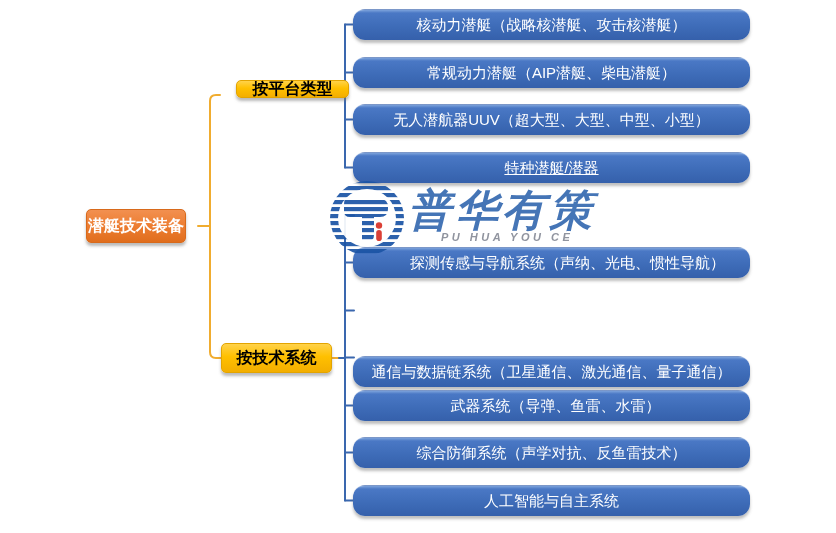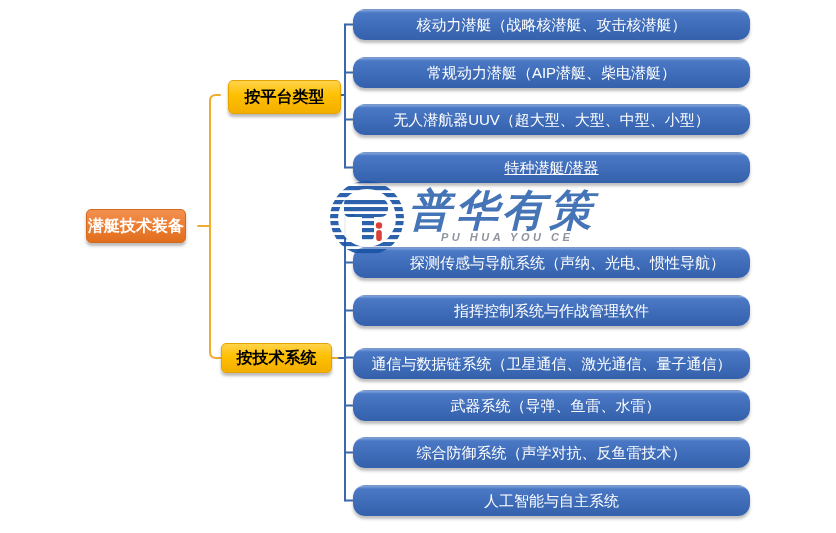--- a/index.html
+++ b/index.html
@@ -63,31 +63,30 @@
       <path d="M339 358 H345"></path>
       <path d="M345 24.5 V167.5"></path>
       <path d="M345 24.5 H354 M345 72.5 H354 M345 119.5 H354 M345 167.5 H354"></path>
       <path d="M345 215.5 V500.5"></path>
       <path d="M345 215.5 H354 M345 262.5 H354 M345 310.5 H354 M345 357.5 H354 M345 405.5 H354 M345 452.5 H354 M345 500.5 H354"></path>
     </g>
   </svg>
 
   <div class="node root" style="left:86px;top:209px;width:100px;height:34px;">潜艇技术装备</div>
 
-  <div class="node branch" style="left:228px;top:80px;width:113px;height:34px;text-align:right;">按平台类型</div>
+  <div class="node branch" style="left:236px;top:80px;width:113px;height:18px;text-align:right;">按平台类型</div>
   <div class="node branch" style="left:221px;top:343px;width:111px;height:30px;">按技术系统</div>
 
   <div class="node leaf" style="top:9px;">核动力潜艇（战略核潜艇、攻击核潜艇）</div>
   <div class="node leaf" style="top:57px;">常规动力潜艇（AIP潜艇、柴电潜艇）</div>
   <div class="node leaf" style="top:104px;">无人潜航器UUV（超大型、大型、中型、小型）</div>
   <div class="node leaf" style="top:152px;text-decoration:underline;">特种潜艇/潜器</div>
 
   <div class="node leaf" style="top:247px;padding-left:32px;">探测传感与导航系统（声纳、光电、惯性导航）</div>
-  <div class="node leaf" style="top:295px;">指挥控制系统与作战管理软件</div>
-  <div class="node leaf" style="top:348px;">通信与数据链系统（卫星通信、激光通信、量子通信）</div>
+  <div class="node leaf" style="top:356px;">通信与数据链系统（卫星通信、激光通信、量子通信）</div>
   <div class="node leaf" style="top:390px;padding-left:8px;">武器系统（导弹、鱼雷、水雷）</div>
   <div class="node leaf" style="top:437px;">综合防御系统（声学对抗、反鱼雷技术）</div>
   <div class="node leaf" style="top:485px;">人工智能与自主系统</div>
 
   <div class="watermark">
     <svg class="logo" viewBox="0 0 78 78">
       <defs>
         <pattern id="hstripe" patternUnits="userSpaceOnUse" width="8" height="7">
           <rect width="8" height="4.2" y="0" fill="#1B54A5"></rect>
         </pattern>

